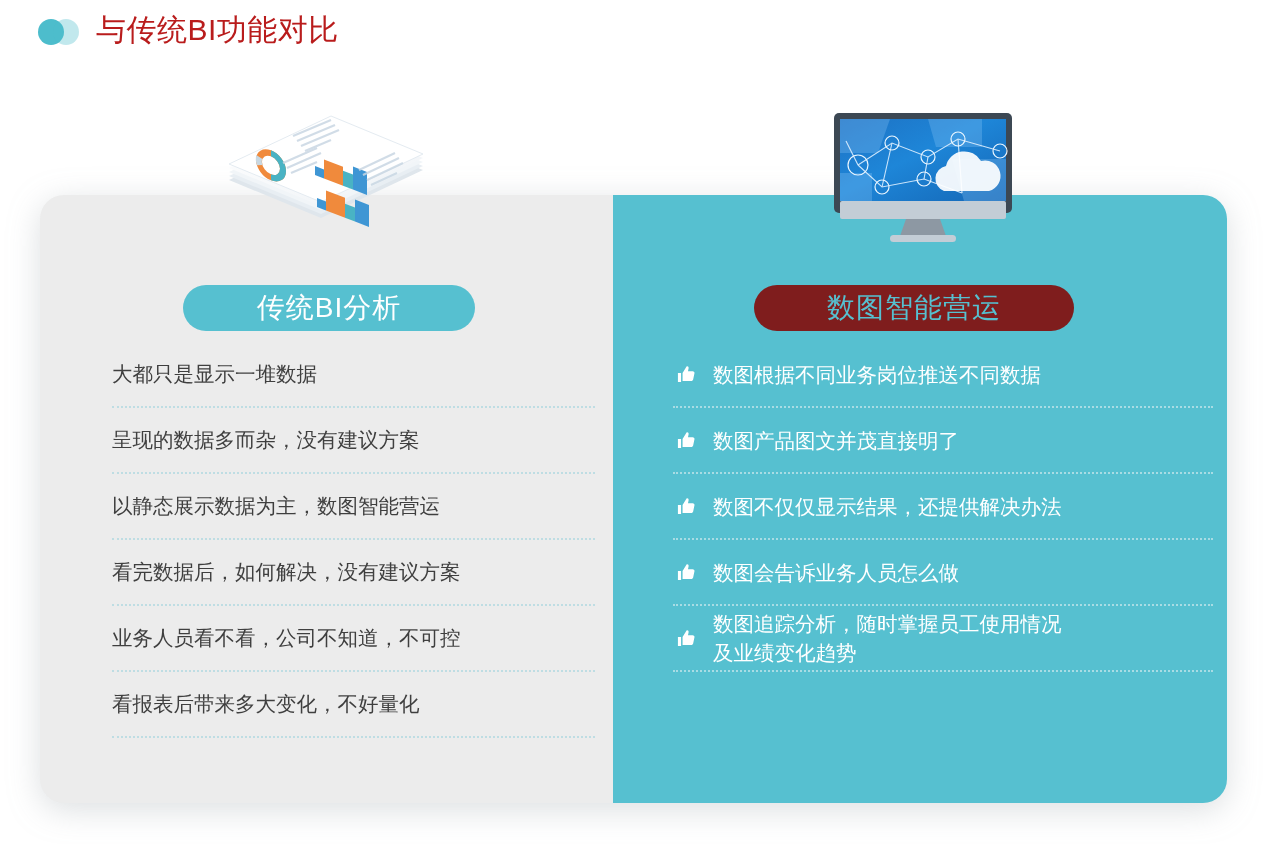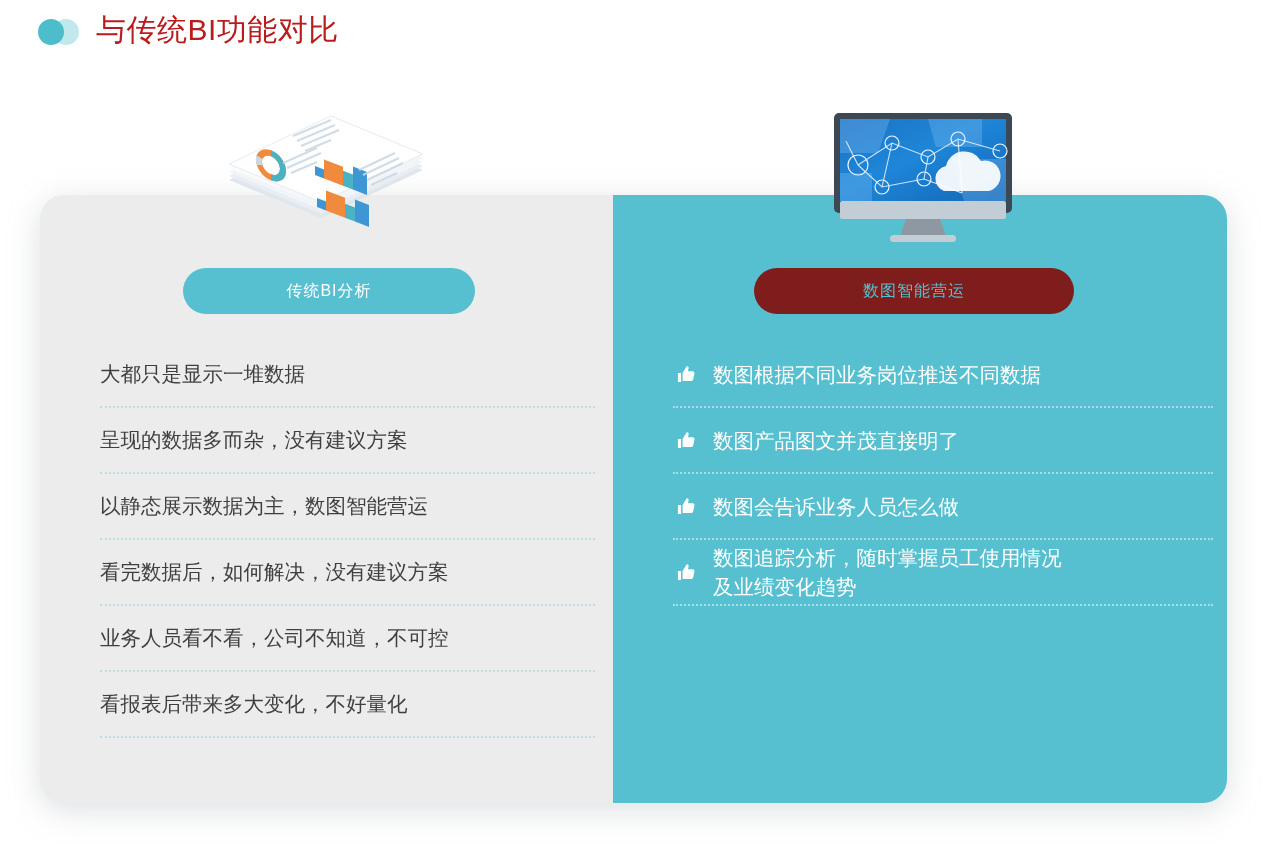--- a/index.html
+++ b/index.html
@@ -81,23 +81,24 @@
   }
 
   
   .pill {
     position: absolute;
     height: 46px;
     border-radius: 23px;
     display: flex;
     align-items: center;
     justify-content: center;
-    font-size: 16px;
+    font-size: 28px;
     letter-spacing: 1px;
     white-space: nowrap;
+    margin-top: 17px;
   }
   .pill-left {
     left: 143px;
     top: 73px;
     width: 292px;
     background: #56C0D0;
     color: #ffffff;
   }
   .pill-right {
     left: 141px;
@@ -118,20 +119,21 @@
 
   .item {
     display: flex;
     align-items: center;
     min-height: 66px;
     box-sizing: border-box;
   }
   .item-left {
     border-bottom: 2px dotted #BEDDE3;
     padding-left: 0;
+    margin-left: 12px;
   }
   .item-right {
     border-bottom: 2px dotted #A8DCE4;
   }
 
   .thumb-icon {
     flex: none;
     width: 26px;
     margin-right: 14px;
     display: flex;
@@ -227,20 +229,28 @@
       <div class="item item-right">
         <span class="thumb-icon">
           <svg width="21" height="21" viewBox="0 0 24 24">
                 <path fill="#ffffff" d="M2.2 10.4h3.6v10.2H2.2zM7.5 10.2l4.4-7.1c.5-.8 1.7-.7 2.2.1.3.5.4 1.1.3 1.7l-.7 3.3h5.4c1.3 0 2.3 1.2 2 2.5l-1.5 6.9c-.2 1-1.1 1.7-2.1 1.7H7.5z"></path>
               </svg>
         </span>
         <div class="item-text">数图产品图文并茂直接明了</div>
       </div>
 
 
+      <div class="item item-right">
+        <span class="thumb-icon">
+          <svg width="21" height="21" viewBox="0 0 24 24">
+                <path fill="#ffffff" d="M2.2 10.4h3.6v10.2H2.2zM7.5 10.2l4.4-7.1c.5-.8 1.7-.7 2.2.1.3.5.4 1.1.3 1.7l-.7 3.3h5.4c1.3 0 2.3 1.2 2 2.5l-1.5 6.9c-.2 1-1.1 1.7-2.1 1.7H7.5z"></path>
+              </svg>
+        </span>
+        <div class="item-text">数图不仅仅显示结果，还提供解决办法</div>
+      </div>
 
       <div class="item item-right">
         <span class="thumb-icon">
           <svg width="21" height="21" viewBox="0 0 24 24">
                 <path fill="#ffffff" d="M2.2 10.4h3.6v10.2H2.2zM7.5 10.2l4.4-7.1c.5-.8 1.7-.7 2.2.1.3.5.4 1.1.3 1.7l-.7 3.3h5.4c1.3 0 2.3 1.2 2 2.5l-1.5 6.9c-.2 1-1.1 1.7-2.1 1.7H7.5z"></path>
               </svg>
         </span>
         <div class="item-text">数图会告诉业务人员怎么做</div>
       </div>
 

